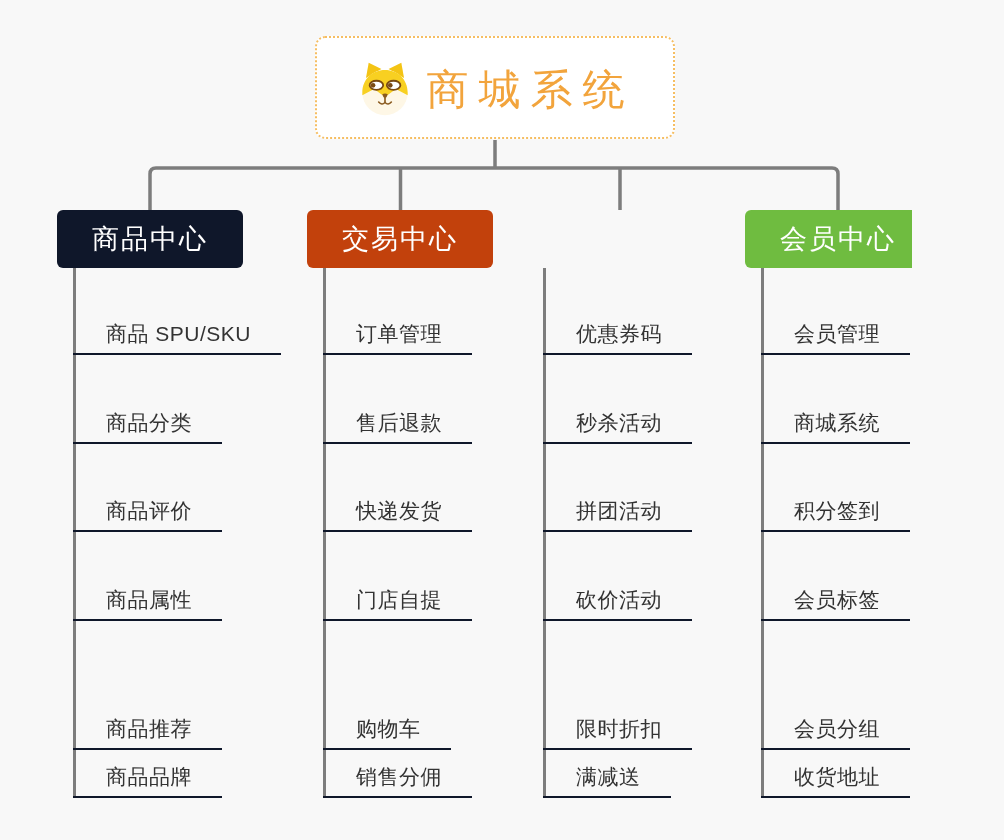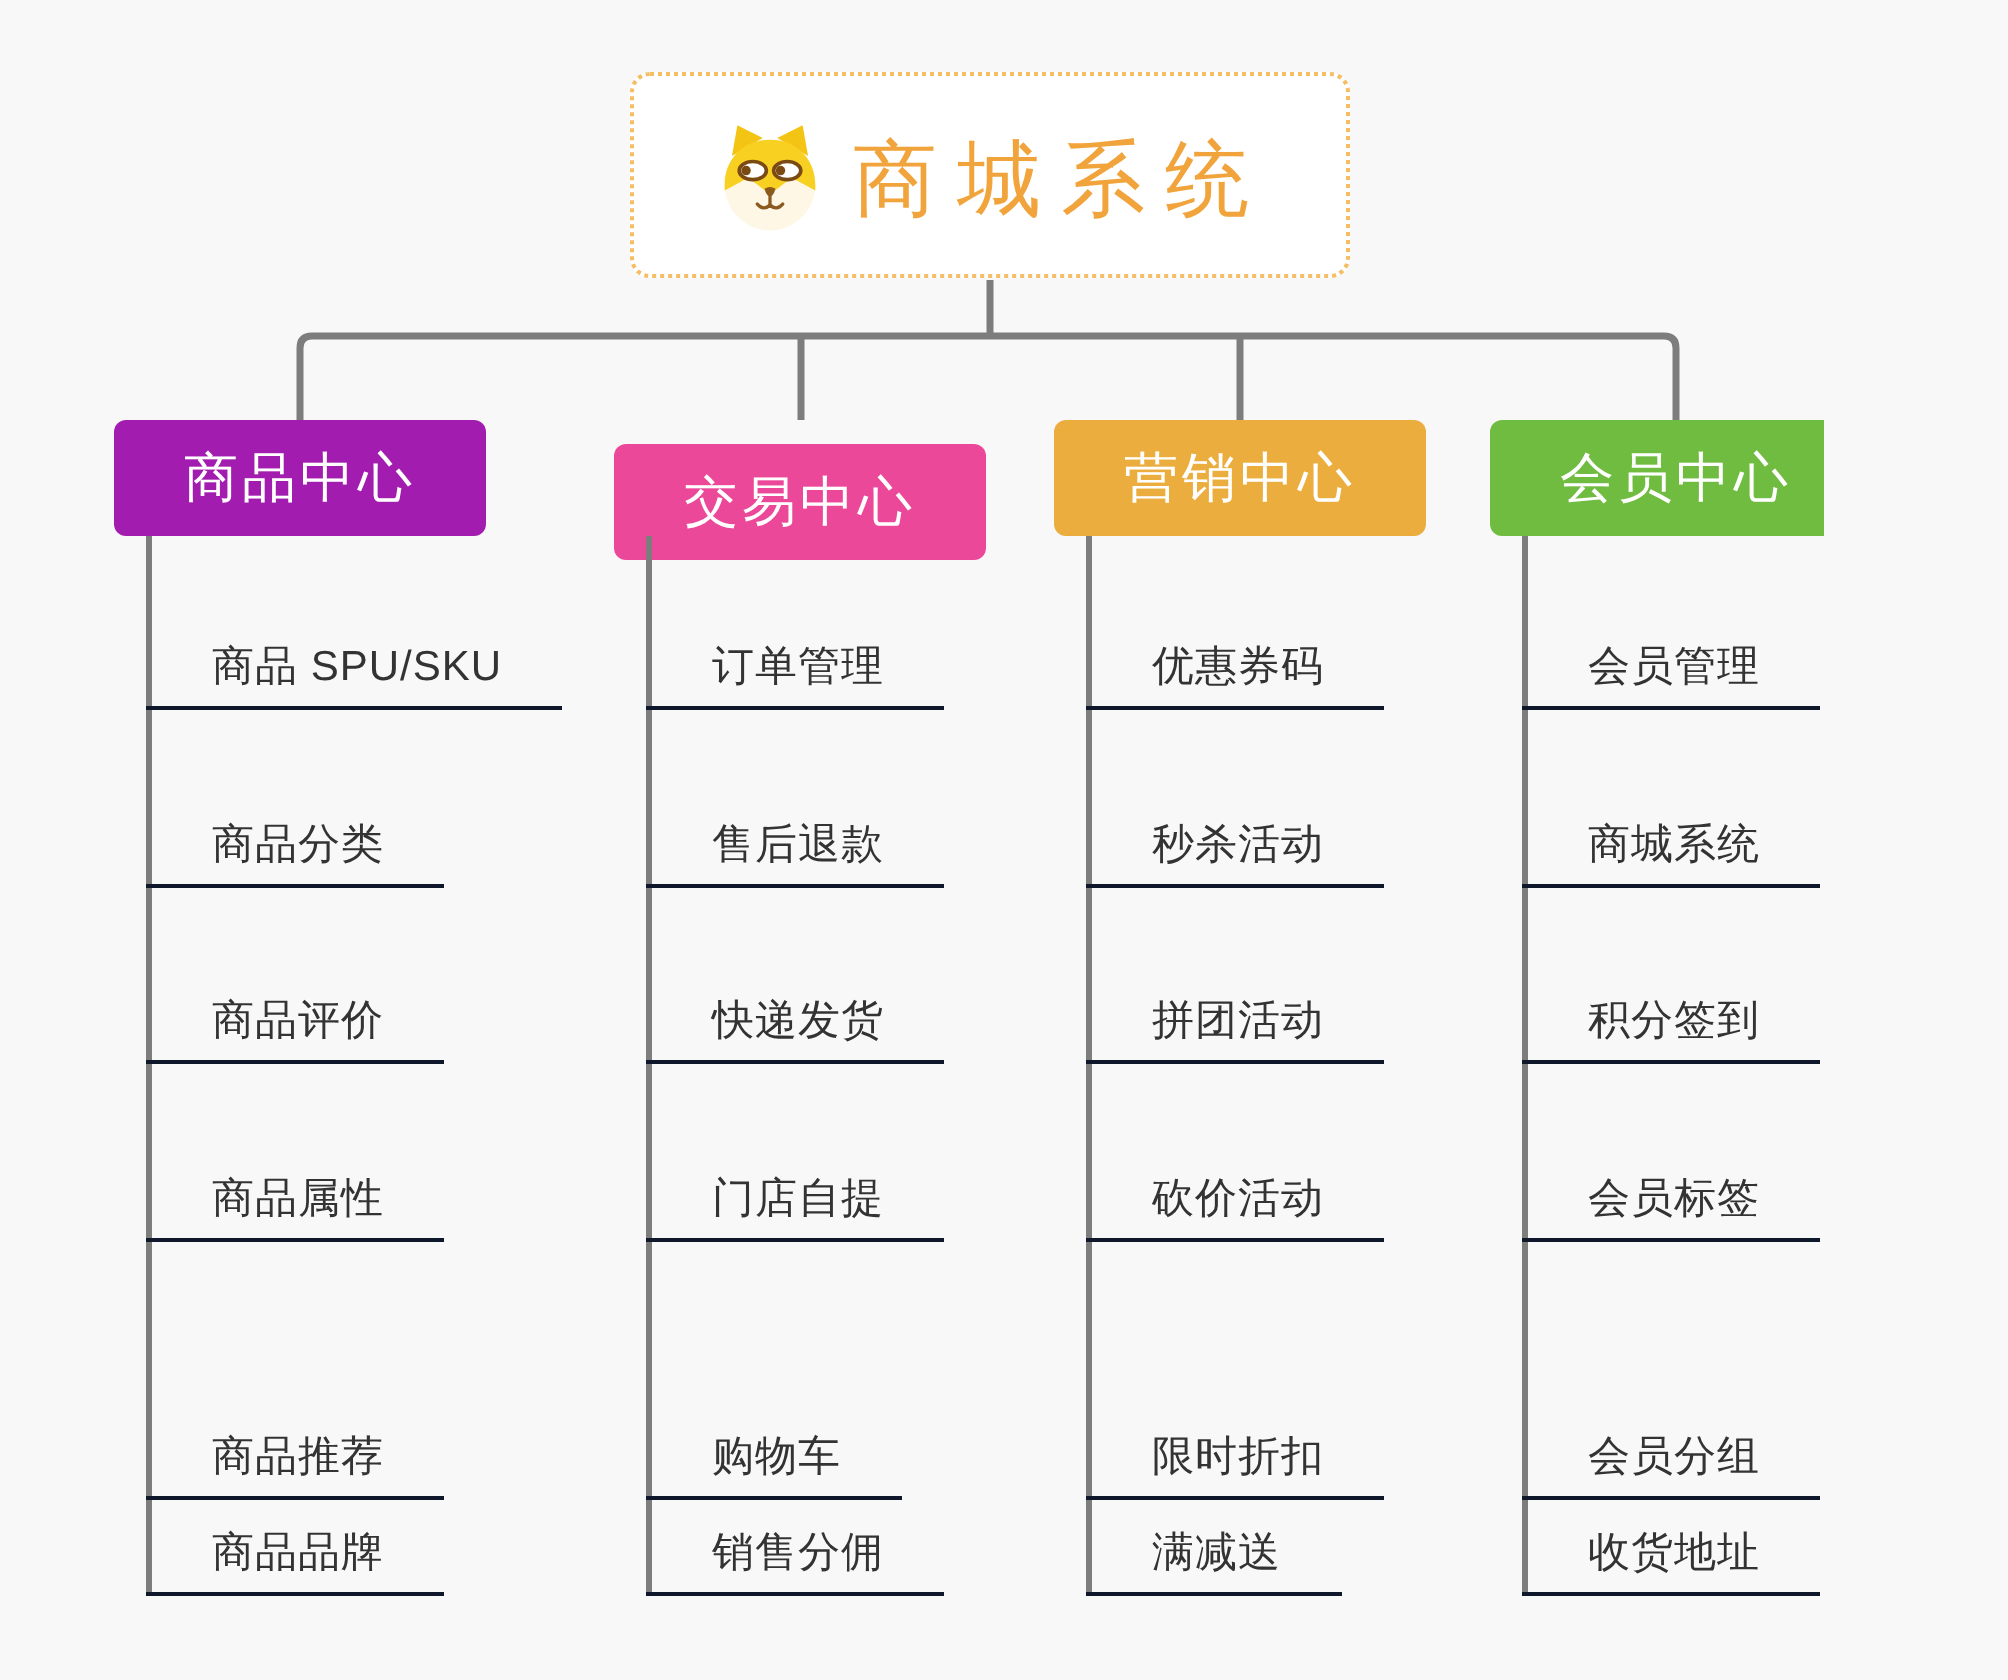--- a/index.html
+++ b/index.html
@@ -78,43 +78,42 @@
       <circle cx="18.8" cy="29" r="2.6" fill="#7a4a12"></circle>
       <circle cx="37.8" cy="29" r="2.6" fill="#7a4a12"></circle>
       <path d="M29 39 Q32 37 35 39 Q34 43 32 43.5 Q30 43 29 39 Z" fill="#8a5a1e"></path>
       <path d="M32 43.5 L32 47.5" stroke="#8a5a1e" stroke-width="1.8" fill="none" stroke-linecap="round"></path>
       <path d="M25 47.5 Q28.5 51.5 32 48 Q35.5 51.5 39 47.5" fill="none" stroke="#8a5a1e" stroke-width="1.8" stroke-linecap="round"></path>
     </svg>
     <span class="root-title">商城系统</span>
   </div>
 
   <div class="col col1">
-    <div class="hdr" style="background: #a21caf;">商品中心</div>
+    <div class="hdr" style="background: #0f172a;">商品中心</div>
     <div class="trunk"></div>
     <div class="leaf l1">商品 SPU/SKU</div>
     <div class="leaf l2">商品分类</div>
     <div class="leaf l3">商品评价</div>
     <div class="leaf l4">商品属性</div>
     <div class="leaf l5">商品推荐</div>
     <div class="leaf l6">商品品牌</div>
   </div>
 
   <div class="col col2">
-    <div class="hdr" style="background: #ec4899; margin-top: 12px;">交易中心</div>
+    <div class="hdr" style="background: #c2410c;">交易中心</div>
     <div class="trunk"></div>
     <div class="leaf l1">订单管理</div>
     <div class="leaf l2">售后退款</div>
     <div class="leaf l3">快递发货</div>
     <div class="leaf l4">门店自提</div>
     <div class="leaf l5">购物车</div>
     <div class="leaf l6">销售分佣</div>
   </div>
 
   <div class="col col3">
-    <div class="hdr" style="background: rgb(235, 173, 61);">营销中心</div>
     <div class="trunk"></div>
     <div class="leaf l1">优惠券码</div>
     <div class="leaf l3">拼团活动</div>
     <div class="leaf l2">秒杀活动</div>
     <div class="leaf l4">砍价活动</div>
     <div class="leaf l5">限时折扣</div>
     <div class="leaf l6">满减送</div>
   </div>
 
   <div class="col col4">

